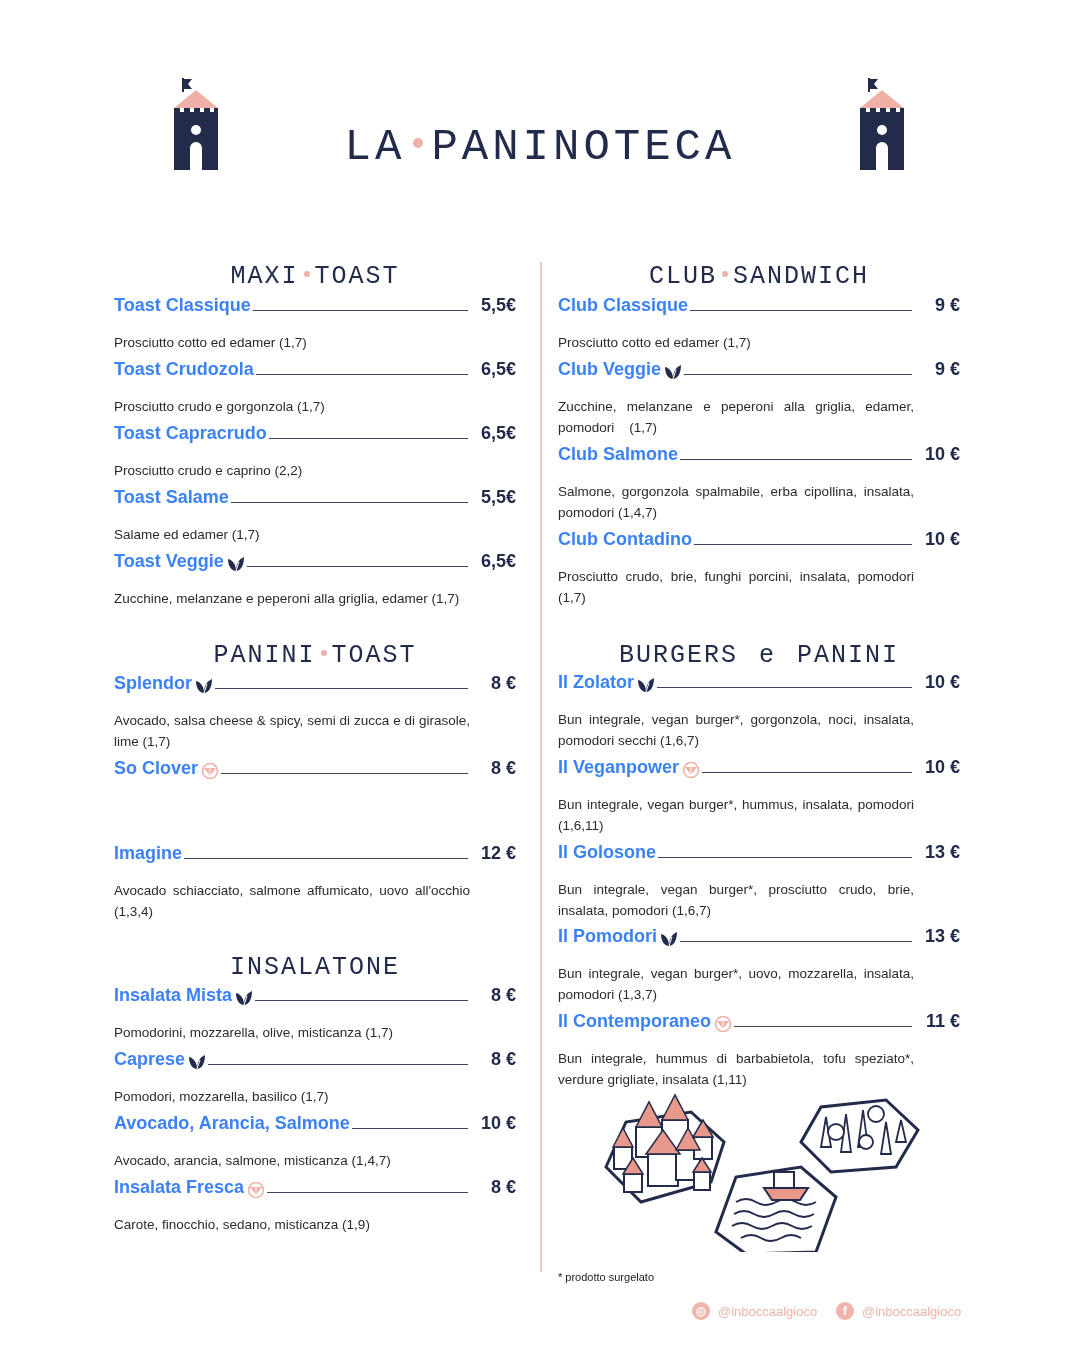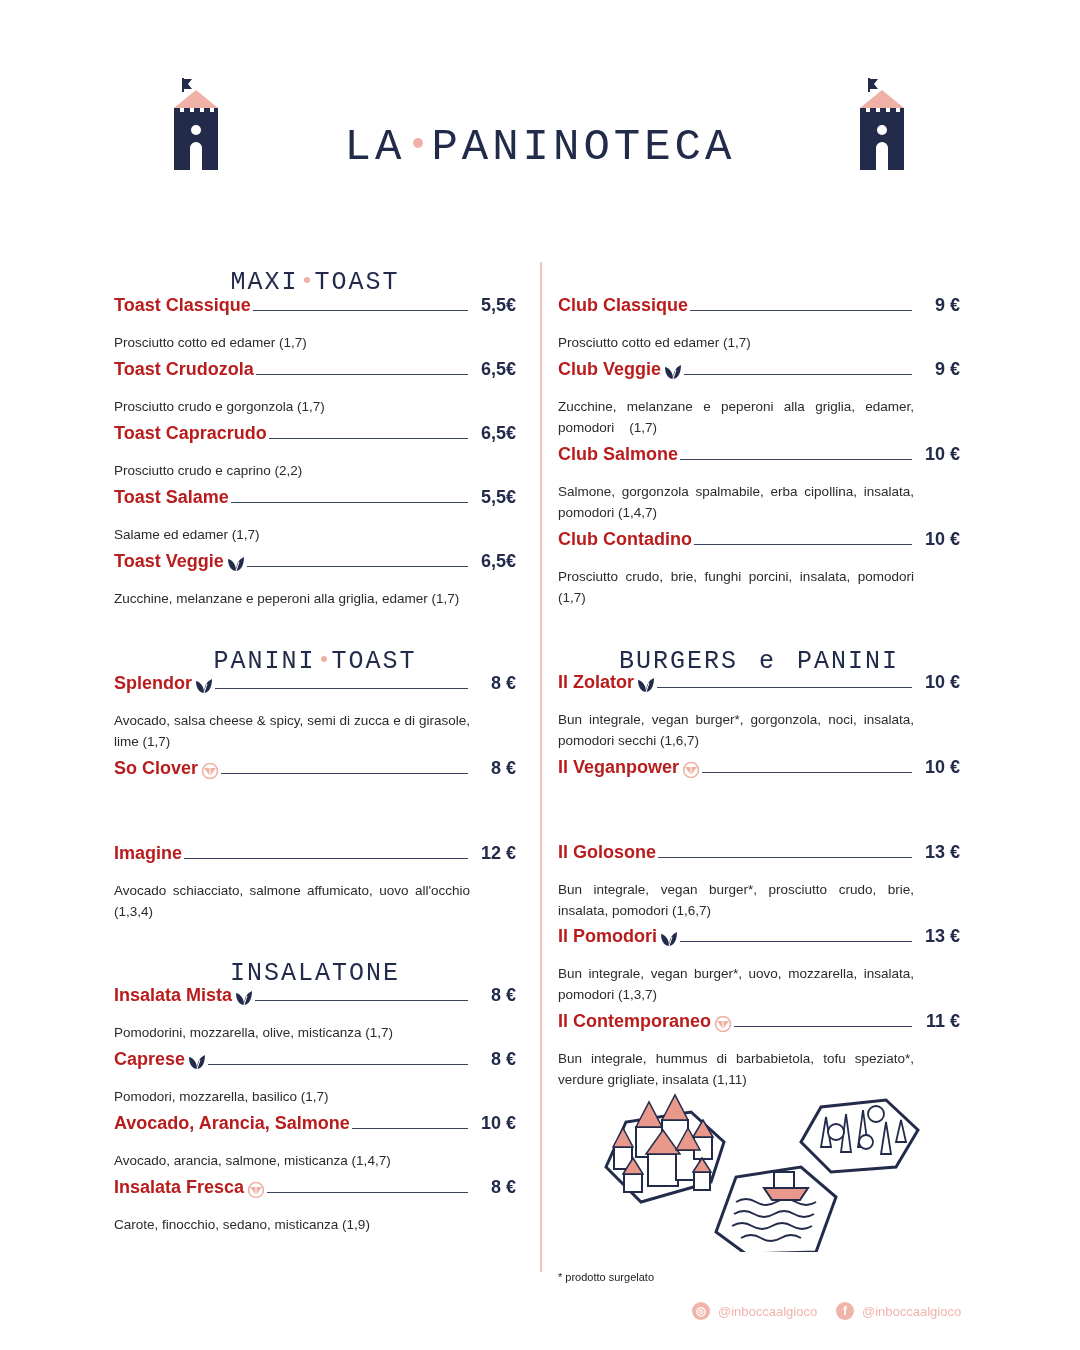--- a/index.html
+++ b/index.html
@@ -7,25 +7,25 @@
          font-family:"Liberation Sans", sans-serif; color:#232b4a; }
   .header { position:absolute; left:0; top:0; width:1080px; height:200px; }
   .title { position:absolute; left:0; width:1080px; top:122px; text-align:center;
            font-family:"Liberation Mono", monospace; font-size:44px; letter-spacing:4px; color:#232b4a; }
   .title .dot { display:inline-block; width:10px; height:10px; border-radius:50%; background:#efb1a6; vertical-align:middle; margin:0 8px 8px 8px; }
   .tower { position:absolute; top:78px; width:48px; height:92px; }
   .divider { position:absolute; left:540px; top:262px; width:2px; height:1010px; background:#f0c4bc; }
   .col { position:absolute; width:402px; }
   .col.left { left:114px; }
   .col.right { left:558px; }
-  .section-title { text-align:center; font-family:"Liberation Mono", monospace; font-size:25px; letter-spacing:2px; color:#232b4a; height:30px; line-height:30px;margin-top:6px; }
+  .section-title { text-align:center; font-family:"Liberation Mono", monospace; font-size:25px; letter-spacing:2px; color:#232b4a; height:30px; line-height:30px; }
   .section-title .sdot { display:inline-block; width:6px; height:6px; border-radius:50%; background:#efb1a6; vertical-align:middle; margin:0 5px 4px 5px; }
   .item { position:absolute; left:0; width:402px; }
   .item-row { display:flex; align-items:flex-end; height:24px; }
-  .item-name { font-weight:bold; font-size:18px; white-space:nowrap; color:#b91c1c; }
+  .item-name { font-weight:bold; font-size:18px; white-space:nowrap; color:#3b82f6; }
   .item-icon { display:inline-block; width:18px; height:16px; margin-left:3px; vertical-align:-2px; }
   .leader { flex:1; border-bottom:1.5px solid #3a4262; margin:0 4px 5px 2px; }
   .price { font-weight:bold; font-size:18px; white-space:nowrap; min-width:44px; text-align:right; }
   .desc { font-size:13.5px; line-height:21px; color:#2b2b2b; width:356px; text-align:justify; margin-top:16px; }
   .footnote { position:absolute; left:558px; top:1271px; font-size:11px; color:#222; }
   .social { position:absolute; top:1302px; font-size:13px; color:#f1b4aa; display:flex; align-items:center; }
   .social .ic { width:18px; height:18px; border-radius:50%; background:#f1b4aa; margin-right:8px; display:inline-flex; align-items:center; justify-content:center; color:#fff; font-weight:bold; font-size:12px; }
   .illustration { position:absolute; left:596px; top:1092px; width:330px; height:160px; }
 </style>
 </head>
@@ -190,20 +190,23 @@
         </svg>
         <span class="leader"></span>
         <span class="price">8 €</span>
       </div>
     <div class="desc" style="width:402px">Carote, finocchio, sedano, misticanza (1,9)</div>
   </div>
 </div>
 
 <div class="col right" style="top:262px; height:1000px;">
 
+  <div class="section-title" style="position:absolute; left:0; width:402px; top:0;">
+    <span>CLUB</span><span class="sdot"></span><span>SANDWICH</span>
+  </div>
   <div class="item" style="top:30px">
     <div class="item-row">
         <span class="item-name">Club Classique</span>
         <span class="leader"></span>
         <span class="price">9 €</span>
       </div>
     <div class="desc">Prosciutto cotto ed edamer (1,7)</div>
   </div>
   <div class="item" style="top:94px">
     <div class="item-row">
@@ -247,20 +250,21 @@
   </div>
   <div class="item" style="top:492px">
     <div class="item-row">
         <span class="item-name">Il Veganpower</span>
         <svg class="item-icon" viewBox="0 0 18 16">
           <use href="#vegan"></use>
         </svg>
         <span class="leader"></span>
         <span class="price">10 €</span>
       </div>
+    <div class="desc">Bun integrale, vegan burger*, hummus, insalata, pomodori (1,6,11)</div>
   </div>
   <div class="item" style="top:577px">
     <div class="item-row">
         <span class="item-name">Il Golosone</span>
         <span class="leader"></span>
         <span class="price">13 €</span>
       </div>
     <div class="desc">Bun integrale, vegan burger*, prosciutto crudo, brie, insalata, pomodori (1,6,7)</div>
   </div>
   <div class="item" style="top:661px">

